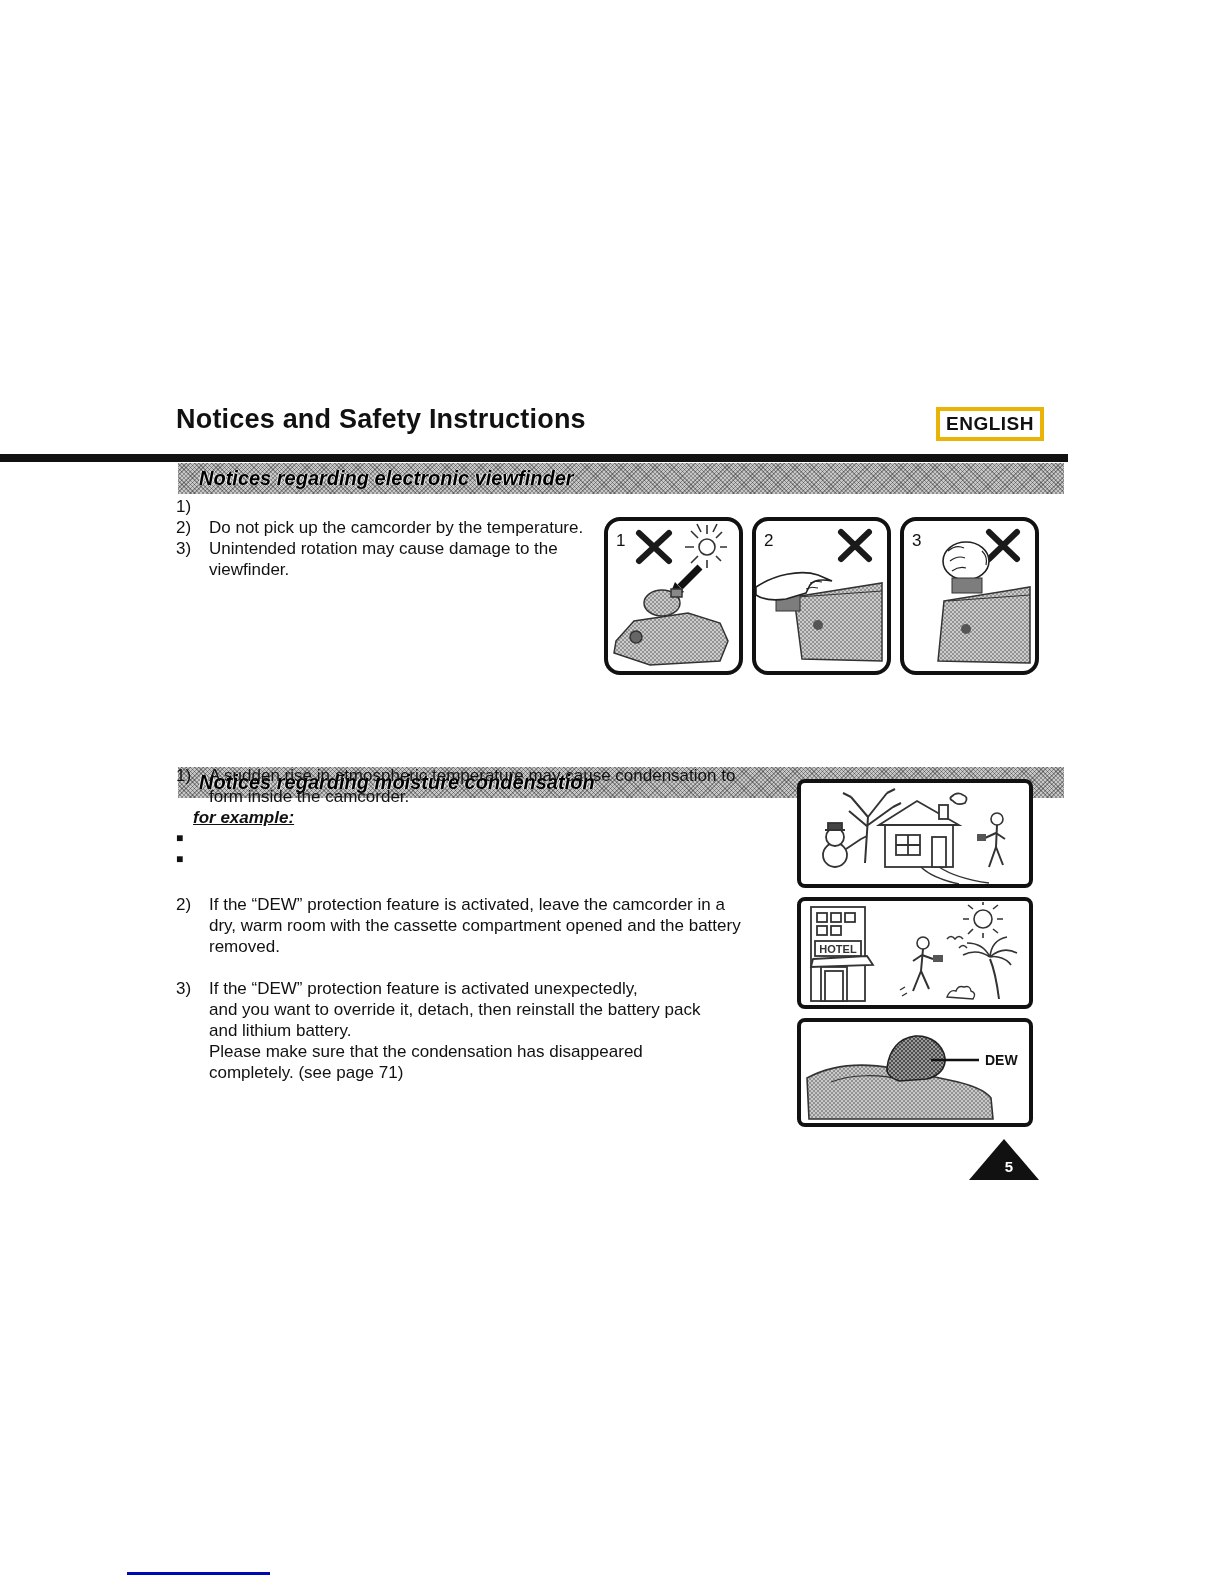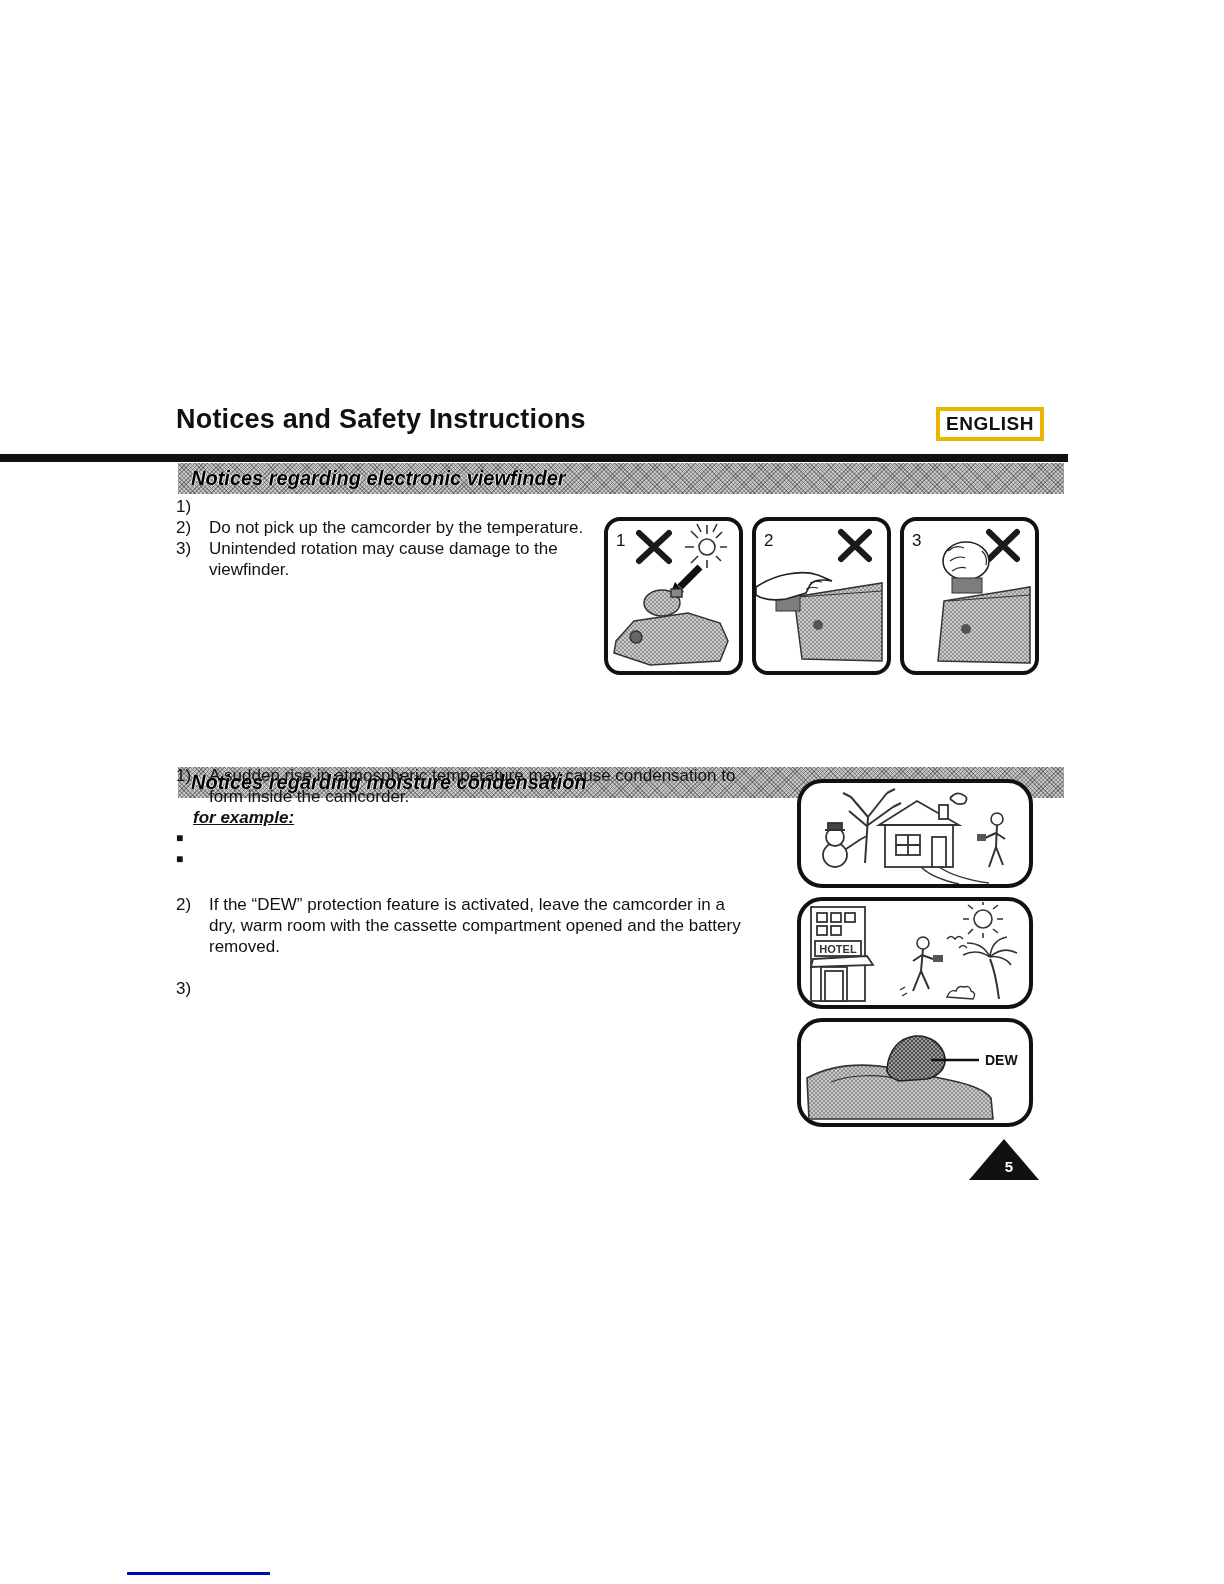--- a/index.html
+++ b/index.html
@@ -1,21 +1,21 @@
 <!DOCTYPE html>
 <html><head>
 <meta charset="utf-8">
 <style>
   html,body{margin:0;padding:0;background:#fff;}
   body{width:1224px;height:1584px;position:relative;font-family:"Liberation Sans",sans-serif;color:#111;}
   .abs{position:absolute;}
   .badge{left:936px;top:383px;width:100px;height:26px;border:4px solid #eab308;display:flex;align-items:center;justify-content:center;font-weight:bold;font-size:19px;letter-spacing:.5px;margin-top:24px;}
   .title{left:176px;top:404px;font-size:27px;font-weight:bold;letter-spacing:.2px;}
   .title-rule{left:0;top:454px;width:1068px;height:8px;background:#111;}
-  .secbar{left:178px;width:886px;height:31px;box-sizing:border-box;display:flex;align-items:center;padding-left:13px;
+  .secbar{left:178px;width:886px;height:31px;box-sizing:border-box;display:flex;align-items:center;padding-left:21px;
     background-color:#c7c7c7;
     background-image:repeating-linear-gradient(45deg,rgba(0,0,0,.30) 0 1px,transparent 1px 3px),
                      repeating-linear-gradient(-45deg,rgba(0,0,0,.30) 0 1px,transparent 1px 3px);
     font-size:20px;font-weight:bold;font-style:italic;color:#000;
     text-shadow:1px 0 0 rgba(255,255,255,.7),-1px 0 0 rgba(255,255,255,.7);}
   .bar1{top:463px;}
   .bar2{top:767px;}
   .textcol{font-size:17px;line-height:21px;}
   .sec1-text{left:176px;top:496px;width:480px;}
   .sec2-text{left:176px;top:765px;width:650px;}
@@ -23,21 +23,21 @@
   .li .num{width:33px;flex:none;}
   .li .marker{width:33px;flex:none;font-size:12px;line-height:21px;}
   .li .txt{white-space:pre-line;}
   .example{font-weight:bold;font-style:italic;text-decoration:underline;margin-left:17px;}
   .mt24{margin-top:24px;}
   .mt21{margin-top:21px;}
   .figrow{left:604px;top:517px;display:flex;gap:9px;}
   .figbox{width:131px;height:150px;border:4px solid #111;border-radius:16px;background:#fff;overflow:hidden;}
   .figbox svg{display:block;}
   .rfig{left:797px;top:779px;width:236px;display:flex;flex-direction:column;gap:9px;}
-  .rbox{border:4px solid #111;border-radius:25px;background:#fff;overflow:hidden;}
+  .rbox{border:4px solid #111;border-radius:8px;background:#fff;overflow:hidden;}
   .rbox svg{display:block;}
   .fig-num{font-size:17px;fill:#111;font-family:"Liberation Sans",sans-serif;}
   .tri{left:969px;top:1139px;width:0;height:0;border-left:35px solid transparent;border-right:35px solid transparent;border-bottom:41px solid #111;}
   .trinum{left:969px;top:1139px;width:70px;height:41px;display:flex;align-items:flex-end;justify-content:center;color:#fff;font-size:15px;font-weight:bold;box-sizing:border-box;padding-bottom:5px;transform:translateX(5px);}
   .blue-line{left:127px;top:1572px;width:143px;height:3px;background:#0009b0;}
 </style>
 </head>
 <body>
 
 <div class="abs badge">ENGLISH</div>
@@ -153,20 +153,25 @@
     <span class="marker">■</span>
   </div>
   <div class="li mt24">
     <span class="num">2)</span>
     <span class="txt">If the “DEW” protection feature is activated, leave the camcorder in a
 dry, warm room with the cassette compartment opened and the battery
 removed.</span>
   </div>
   <div class="li mt21">
     <span class="num">3)</span>
+    <span class="txt">If the “DEW” protection feature is activated unexpectedly,
+and you want to override it, detach, then reinstall the battery pack
+and lithium battery.
+Please make sure that the condensation has disappeared
+completely. (see page 71)</span>
   </div>
 </div>
 
 <div class="abs rfig">
   <div class="rbox">
     <svg width="228" height="101" viewBox="0 0 228 101">
       <g stroke="#333" stroke-width="2" fill="none">
         <path d="M64 80 L67 34 M67 34 L50 14 M67 34 L86 10 M67 44 L48 28 M67 42 L92 24 M50 14 L42 10 M86 10 L94 6 M92 24 L100 20"></path>
       </g>
       <g stroke="#333" stroke-width="1.8" fill="#fff">

